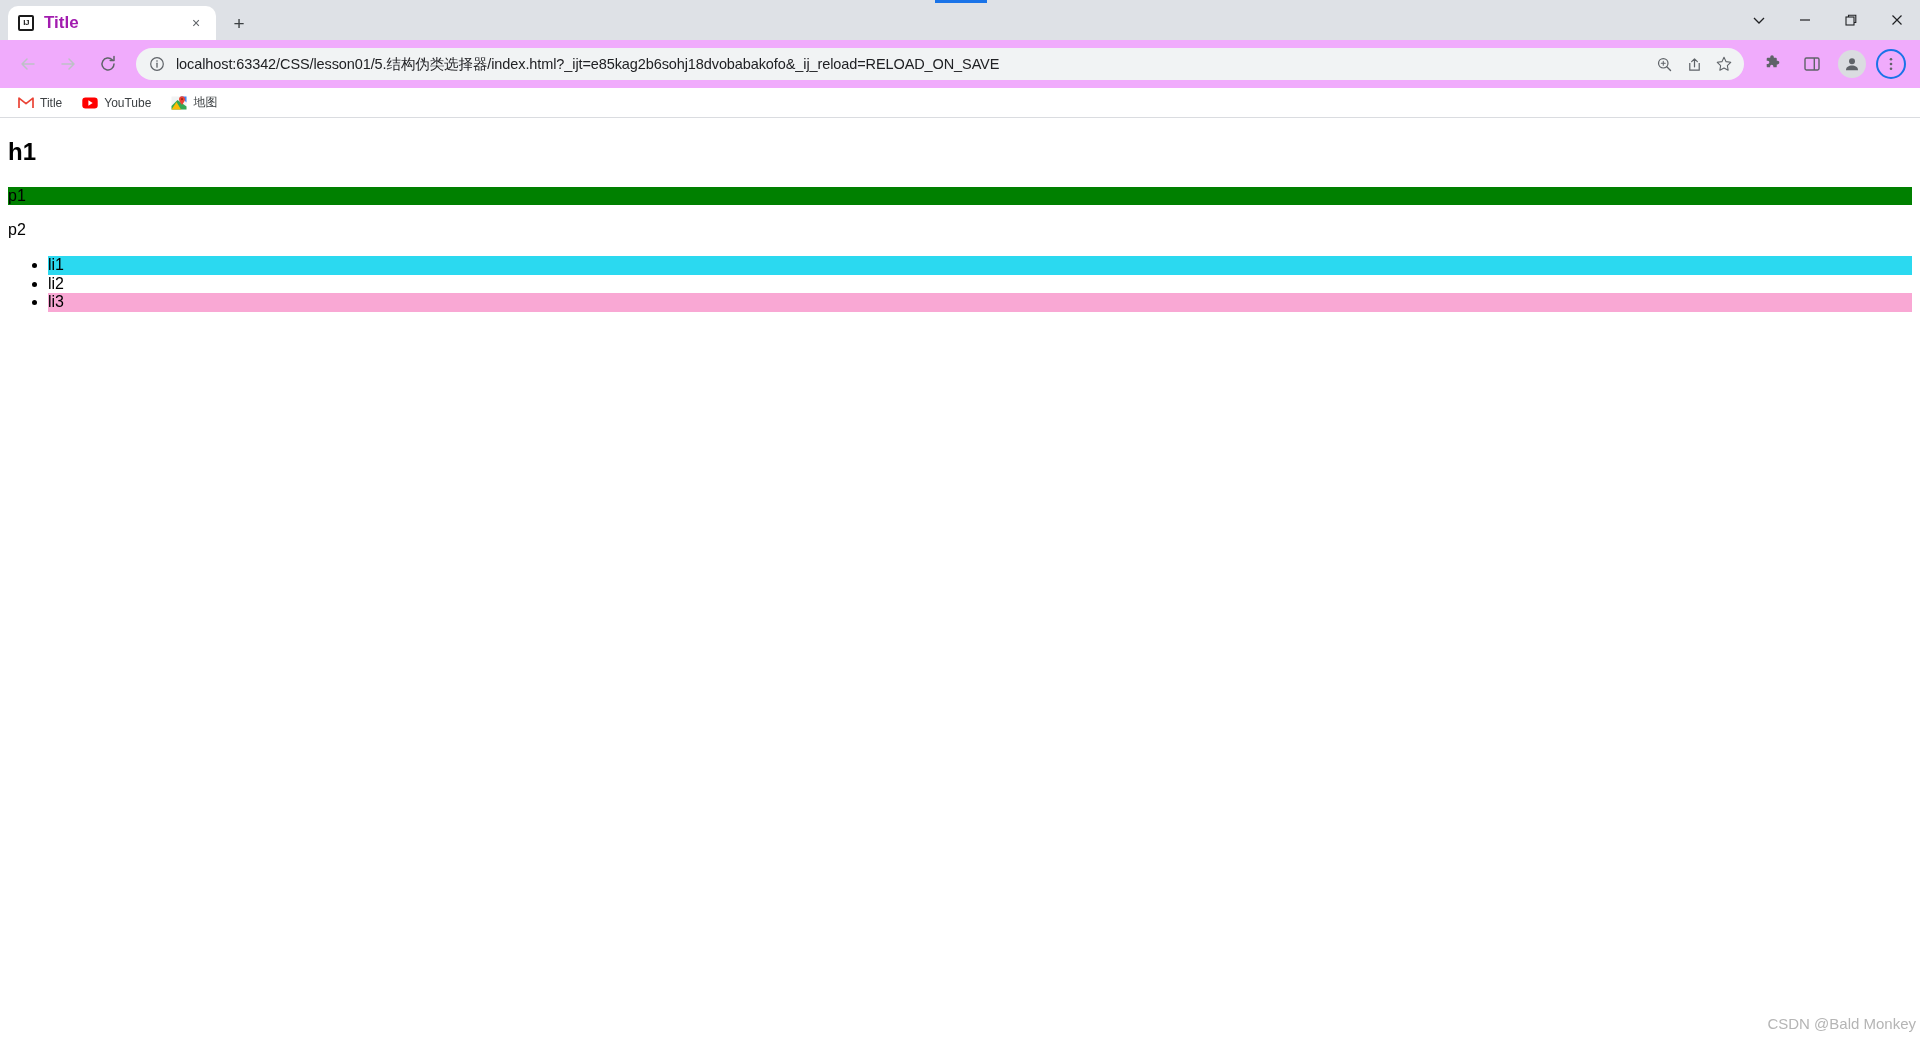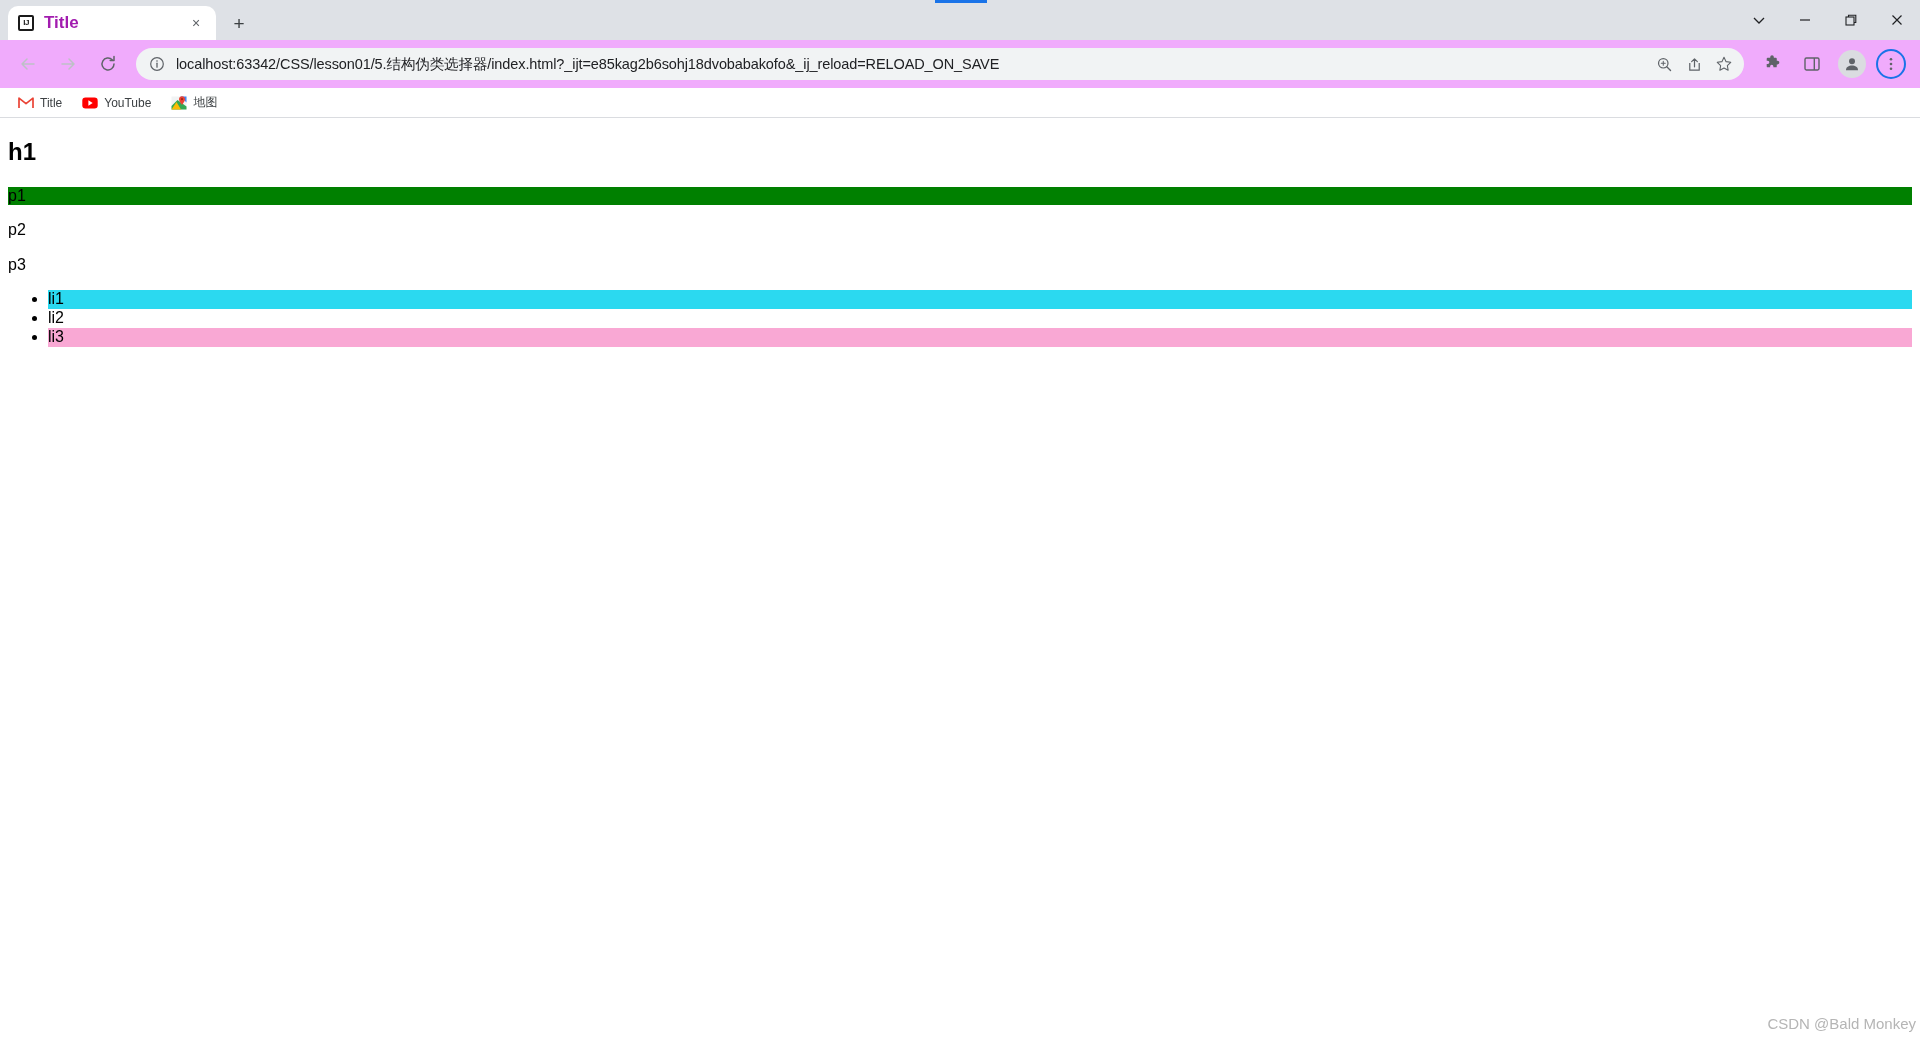--- a/index.html
+++ b/index.html
@@ -360,21 +360,20 @@
       <span class="bm-label">地图</span>
     </div>
   </div>
 
   <div class="viewport">
     <div class="page">
       <h1>h1</h1>
 
       <p style="background: rgb(0, 128, 0);">p1</p>
       <p>p2</p>
-      <p>p3</p>
 
       <ul>
         <li style="background: rgb(43, 217, 240);"><span>li1</span></li>
         <li><span>li2</span></li>
         <li style="background: #f9a8d4;"><span>li3</span></li>
       </ul>
     </div>
 
     <div class="watermark">CSDN @Bald Monkey</div>
   </div>

